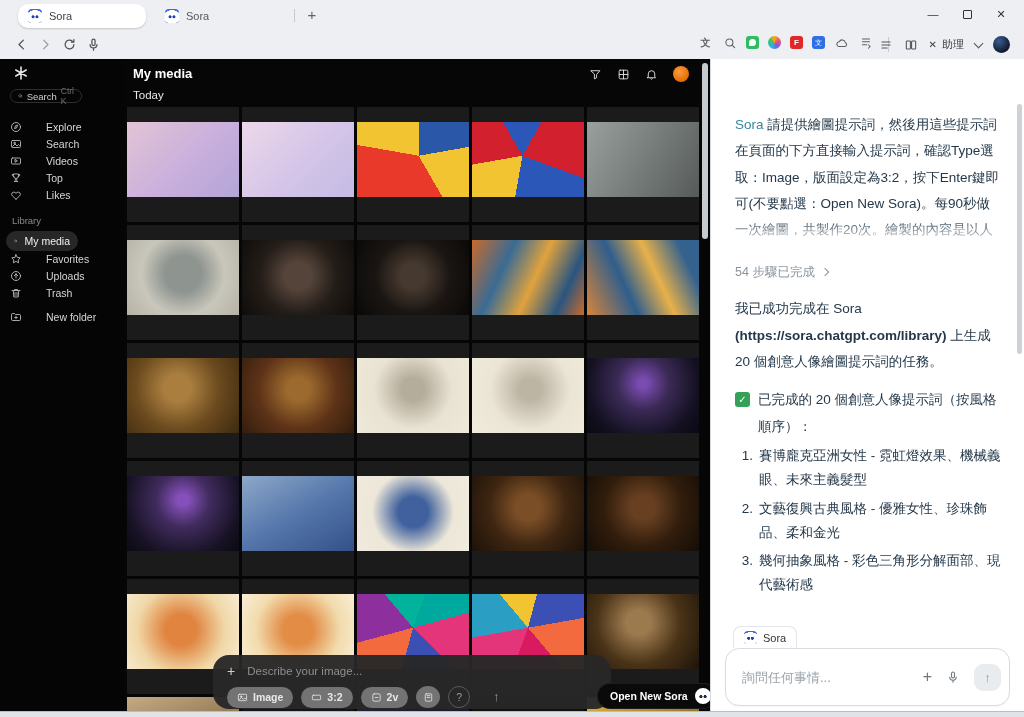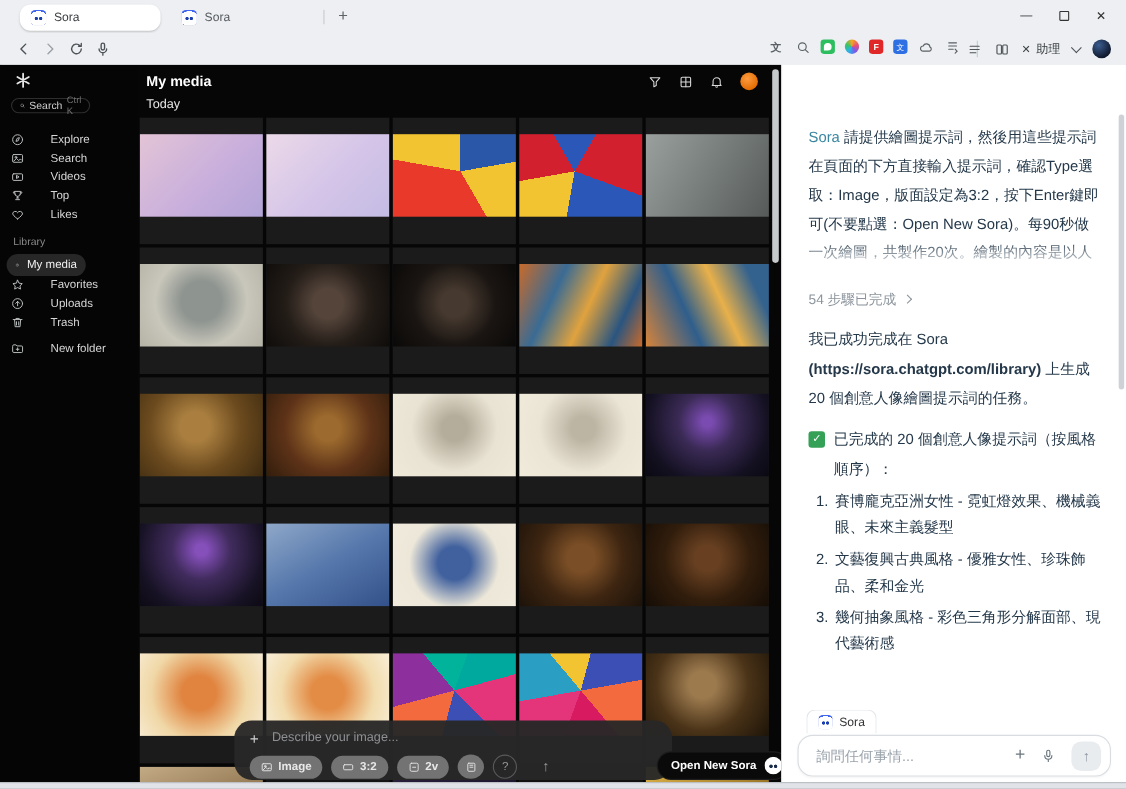--- a/index.html
+++ b/index.html
@@ -149,21 +149,21 @@
   .plist { margin-top:4px; }
   .plist-row { display:flex; gap:6px; line-height:1.8; margin-top:4px; }
   .plist-num { flex:0 0 18px; text-align:right; }
   .plist-text { flex:1; }
 
   .a-input-zone { position:absolute; left:0; bottom:5px; width:100%; background:#fff; padding:0 14px; }
   .ctx-chip { display:inline-flex; align-items:center; gap:6px; height:22px; padding:0 10px; margin-left:8px;
               background:#fff; border:1px solid #e2e5e9; border-bottom:none; border-radius:8px 8px 0 0; }
   .ctx-chip .sora-fav { width:13px; height:13px; }
   .ctx-label { font-size:11px; color:#333; }
-  .a-card { position:relative; height:38px; border:1px solid #d9dde1; border-radius:14px; background:#fff;
+  .a-card { position:relative; height:58px; border:1px solid #d9dde1; border-radius:14px; background:#fff;
             display:flex; align-items:center; padding:0 8px 0 16px; box-shadow:0 1px 2px rgba(0,0,0,.04); }
   .a-input { flex:1; border:none; outline:none; font-size:13px; color:#333; font-family:"Liberation Sans",sans-serif; }
   .a-input::placeholder { color:#9aa3ab; }
   .a-card-icons { display:flex; align-items:center; gap:14px; }
   .a-plus { color:#6b7680; font-size:16px; }
   .a-card-icons svg { width:14px; height:14px; stroke:#6b7680; fill:none; stroke-width:1.8; stroke-linecap:round; }
   .a-send { width:27px; height:27px; background:#e9ecef; border-radius:9px; display:flex; align-items:center; justify-content:center;
             color:#8c96a0; font-size:13px; }
   .a-scroll { position:absolute; right:2px; top:45px; width:5px; height:250px; border-radius:3px; background:#ced2d6; }
 

